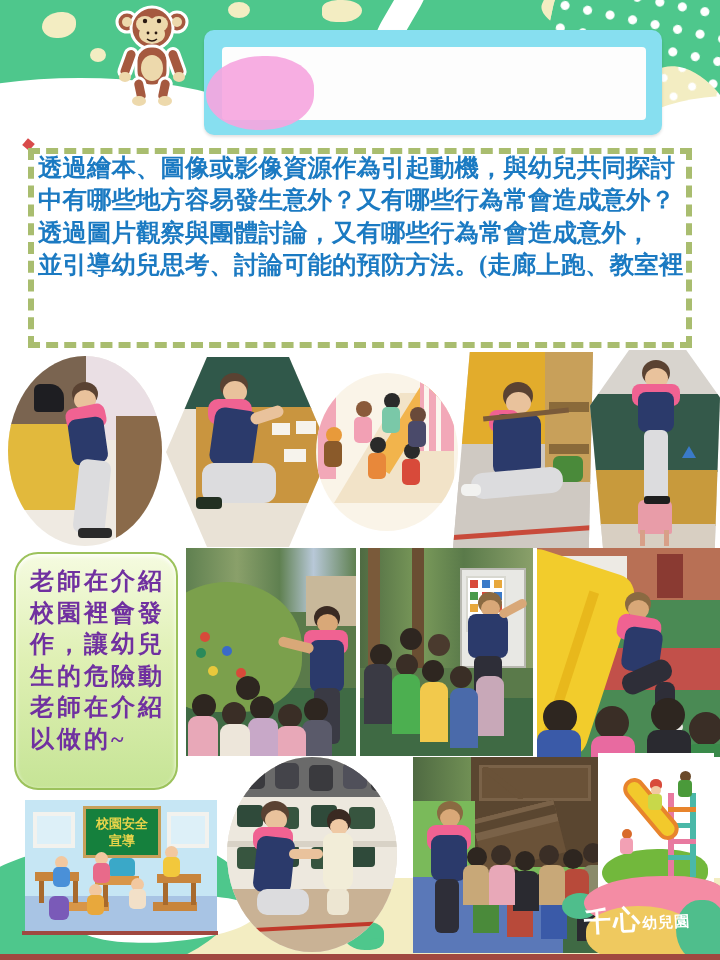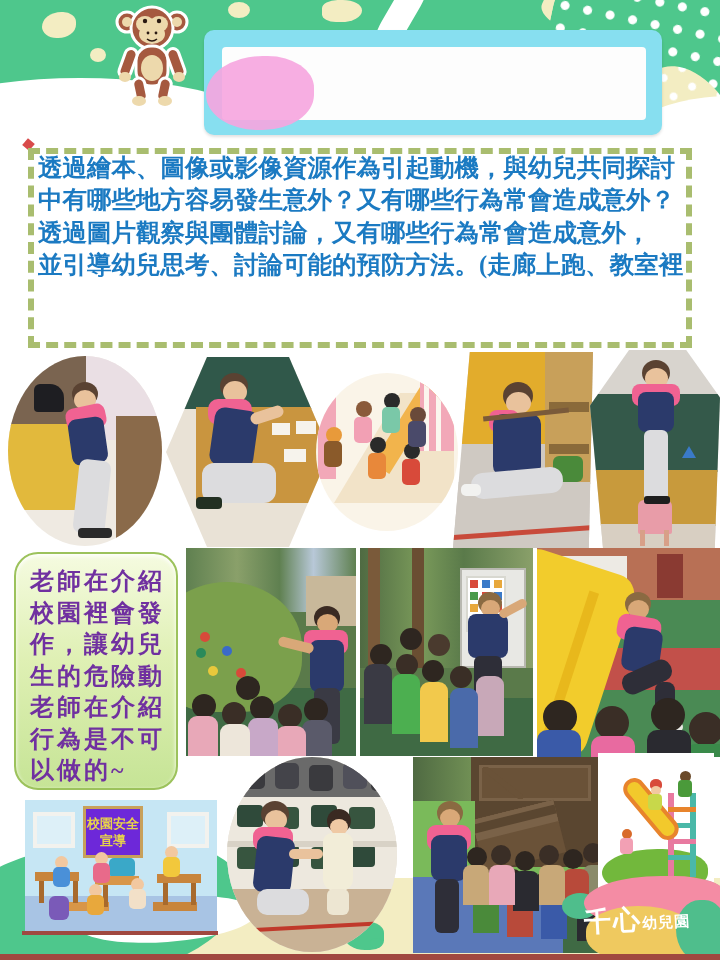--- a/index.html
+++ b/index.html
@@ -193,21 +193,20 @@
     <div class="s" style="left:54px;top:146px;width:26px;height:8px;background:#1E1E1E;border-radius:3px;"></div>
   </div>
 
   <div id="note-box" class="s"></div>
   <div id="note-text" class="s">
     <div>老師在介紹</div>
     <div>校園裡會發</div>
     <div>作，讓幼兒</div>
     <div>生的危險動</div>
     <div>老師在介紹</div>
-    <div>行為是不可</div>
     <div>以做的~</div>
   </div>
 
   <div class="ph" style="left:186px;top:548px;width:170px;height:208px;background:#5A7A4A;" title="teacher and children beside green climbing hill">
     <div class="s" style="left:0;top:0;width:170px;height:64px;background:linear-gradient(90deg,#5F8050 0%,#8AA06A 30%,#5F8050 55%,#B8C8D8 75%,#5F8050 100%);"></div>
     <div class="s" style="left:120px;top:28px;width:50px;height:50px;background:#C8B89A;"></div>
     <div class="s" style="left:0;top:140px;width:170px;height:68px;background:#3F6A44;"></div>
     <div class="s" style="left:-34px;top:34px;width:150px;height:130px;background:#7BA04C;border-radius:50% 50% 40% 40%;"></div>
     <div class="s" style="left:14px;top:84px;width:10px;height:10px;border-radius:50%;background:#D84A3A;box-shadow:22px 14px 0 #3A6AC8,8px 34px 0 #E8C83C,36px 36px 0 #D84A3A,-4px 16px 0 #2A8A5A;"></div>
     <div class="s" style="left:128px;top:58px;width:26px;height:24px;border-radius:50%;background:#3A2A22;"></div>
@@ -259,21 +258,21 @@
   <div class="s" style="left:104px;top:888px;width:40px;height:28px;border-radius:55% 45% 40% 60%;background:#4EC78C;box-shadow:70px 26px 0 #4EC78C,190px 10px 0 #4EC78C,240px 34px 0 #4EC78C,-60px 40px 0 #4EC78C;"></div>
   <div class="s" style="left:160px;top:932px;width:12px;height:10px;border-radius:50%;background:#4EC78C;box-shadow:120px -18px 0 #4EC78C,210px 6px 0 #4EC78C;"></div>
 
   <div class="s" style="left:-56px;top:842px;width:300px;height:140px;background:#4EC78C;border-radius:55% 45% 60% 40%;transform:rotate(-6deg);"></div>
   <div class="s" style="left:76px;top:896px;width:180px;height:46px;background:#FFFFFF;border-radius:50%;transform:rotate(-4deg);"></div>
 
   <div id="cartoon-class" class="ph" title="cartoon classroom with campus safety board">
     <div class="s" style="left:0;top:96px;width:192px;height:37px;background:#A8C4E4;"></div>
     <div class="s" style="left:8px;top:12px;width:42px;height:36px;background:#DDF0F8;border:4px solid #F2F2EE;"></div>
     <div class="s" style="left:142px;top:12px;width:42px;height:36px;background:#DDF0F8;border:4px solid #F2F2EE;"></div>
-    <div class="s" style="left:58px;top:6px;width:60px;height:52px;background:#6d28d9;border:3px solid #C8A05A;padding-top:6px;">
+    <div class="s" style="left:58px;top:6px;width:78px;height:52px;background:#15803d;border:3px solid #C8A05A;padding-top:6px;">
       <div class="board-line">校園安全</div>
       <div class="board-line">宣導</div>
     </div>
     <div class="s" style="left:10px;top:72px;width:44px;height:9px;background:#C8853C;box-shadow:60px 4px 0 #D89648,122px 2px 0 #C8853C,30px 30px 0 #D89648,118px 30px 0 #C8853C;"></div>
     <div class="s" style="left:14px;top:81px;width:5px;height:22px;background:#A86A2C;box-shadow:34px 0 0 #A86A2C,64px 4px 0 #A86A2C,94px 4px 0 #A86A2C,124px 2px 0 #A86A2C,152px 2px 0 #A86A2C;"></div>
     <div class="s" style="left:84px;top:58px;width:26px;height:18px;background:#3AA8C8;border-radius:5px 5px 2px 2px;"></div>
     <div class="s" style="left:30px;top:56px;width:13px;height:13px;border-radius:50%;background:#F2C8A0;box-shadow:40px -4px 0 #F2C8A0,76px 22px 0 #F2C8A0,110px -10px 0 #F2C8A0,34px 28px 0 #F2C8A0;"></div>
     <div class="s" style="left:28px;top:67px;width:17px;height:20px;border-radius:5px;background:#4A90D8;box-shadow:40px -4px 0 #E86A8A,76px 22px 0 #F2E0C8,110px -10px 0 #F2C83C,34px 28px 0 #E8A83C;"></div>
     <div class="s" style="left:24px;top:96px;width:20px;height:24px;background:#7A5AB8;border-radius:6px;"></div>
   </div>

